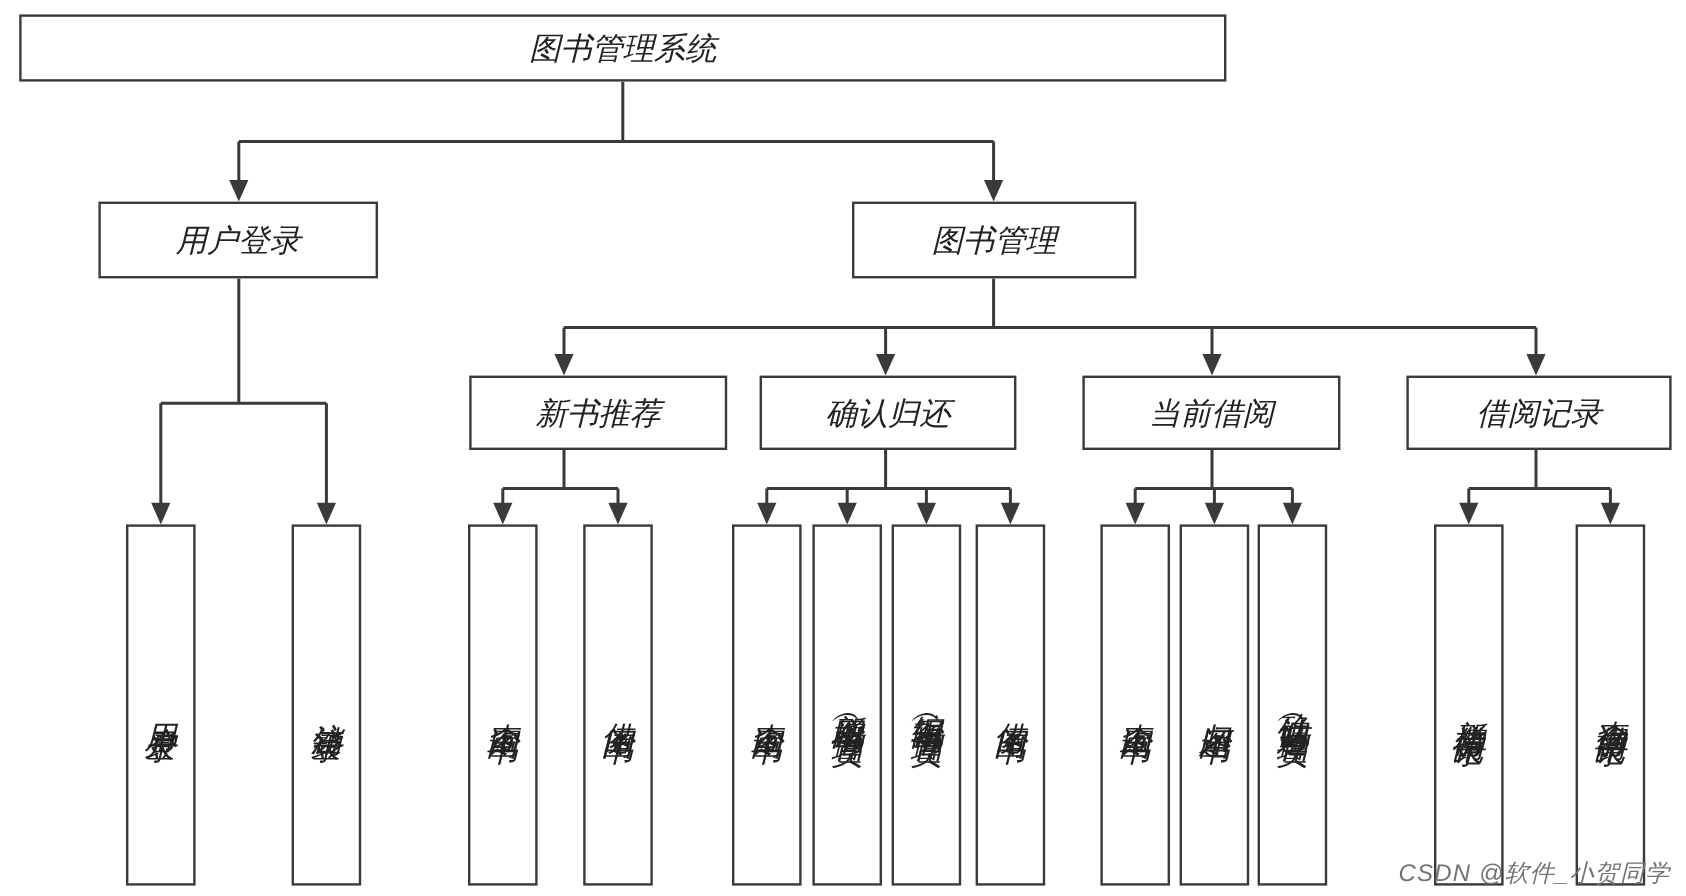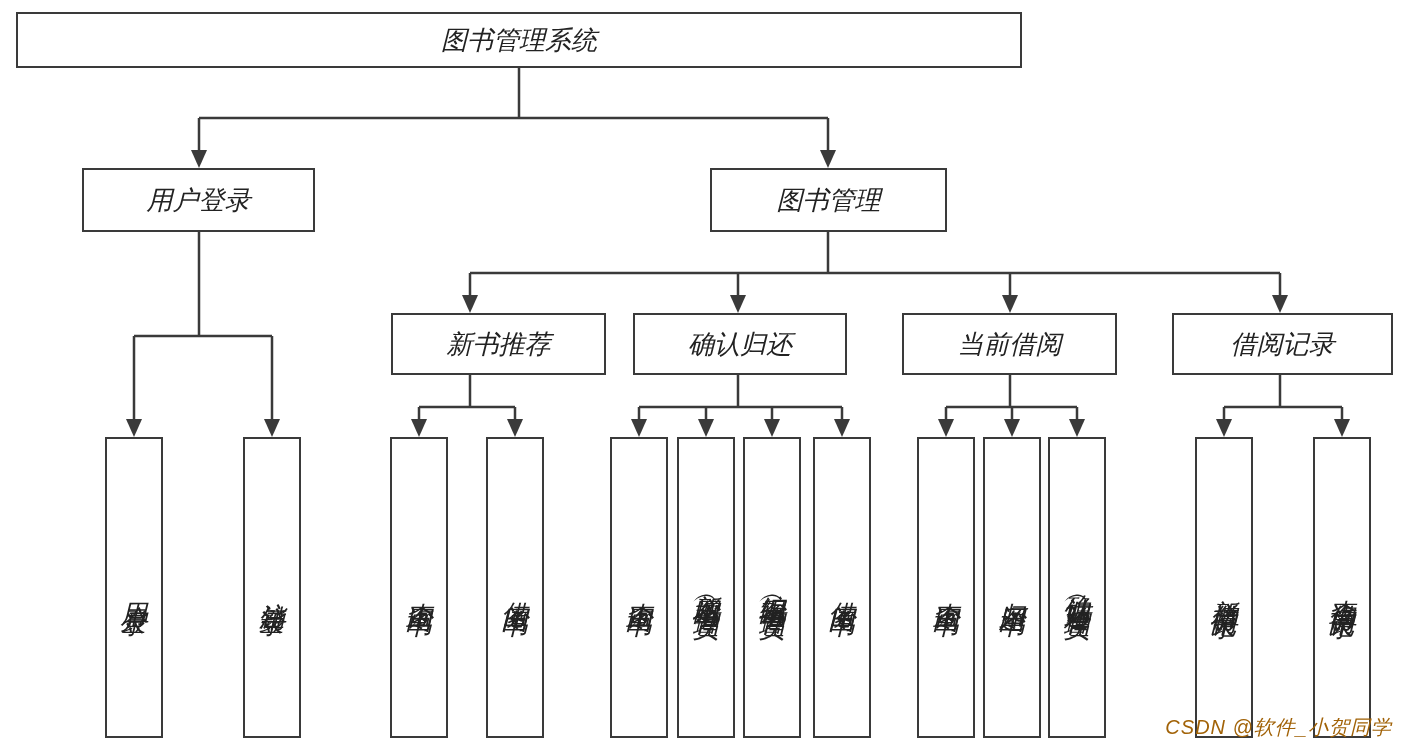--- a/index.html
+++ b/index.html
@@ -48,21 +48,21 @@
   #l-bb-borrow   {left:813px;}
   #l-cb-query    {left:917px;}
   #l-cb-return   {left:983px;}
   #l-cb-confirm  {left:1048px;}
   #l-br-add      {left:1195px;}
   #l-br-query    {left:1313px;}
   .watermark{
     position:absolute;
     right:13px;top:714px;
     font-size:20px;
-    color:#a16207;
+    color:#737373;
     letter-spacing:1px;
     white-space:nowrap;
   }
 </style>
 </head>
 <body>
 
 <div class="stage">
 
   <svg class="connectors" viewBox="0 0 1405 747" xmlns="http://www.w3.org/2000/svg" fill="none" stroke="#3a3a3a" stroke-width="2.5">

